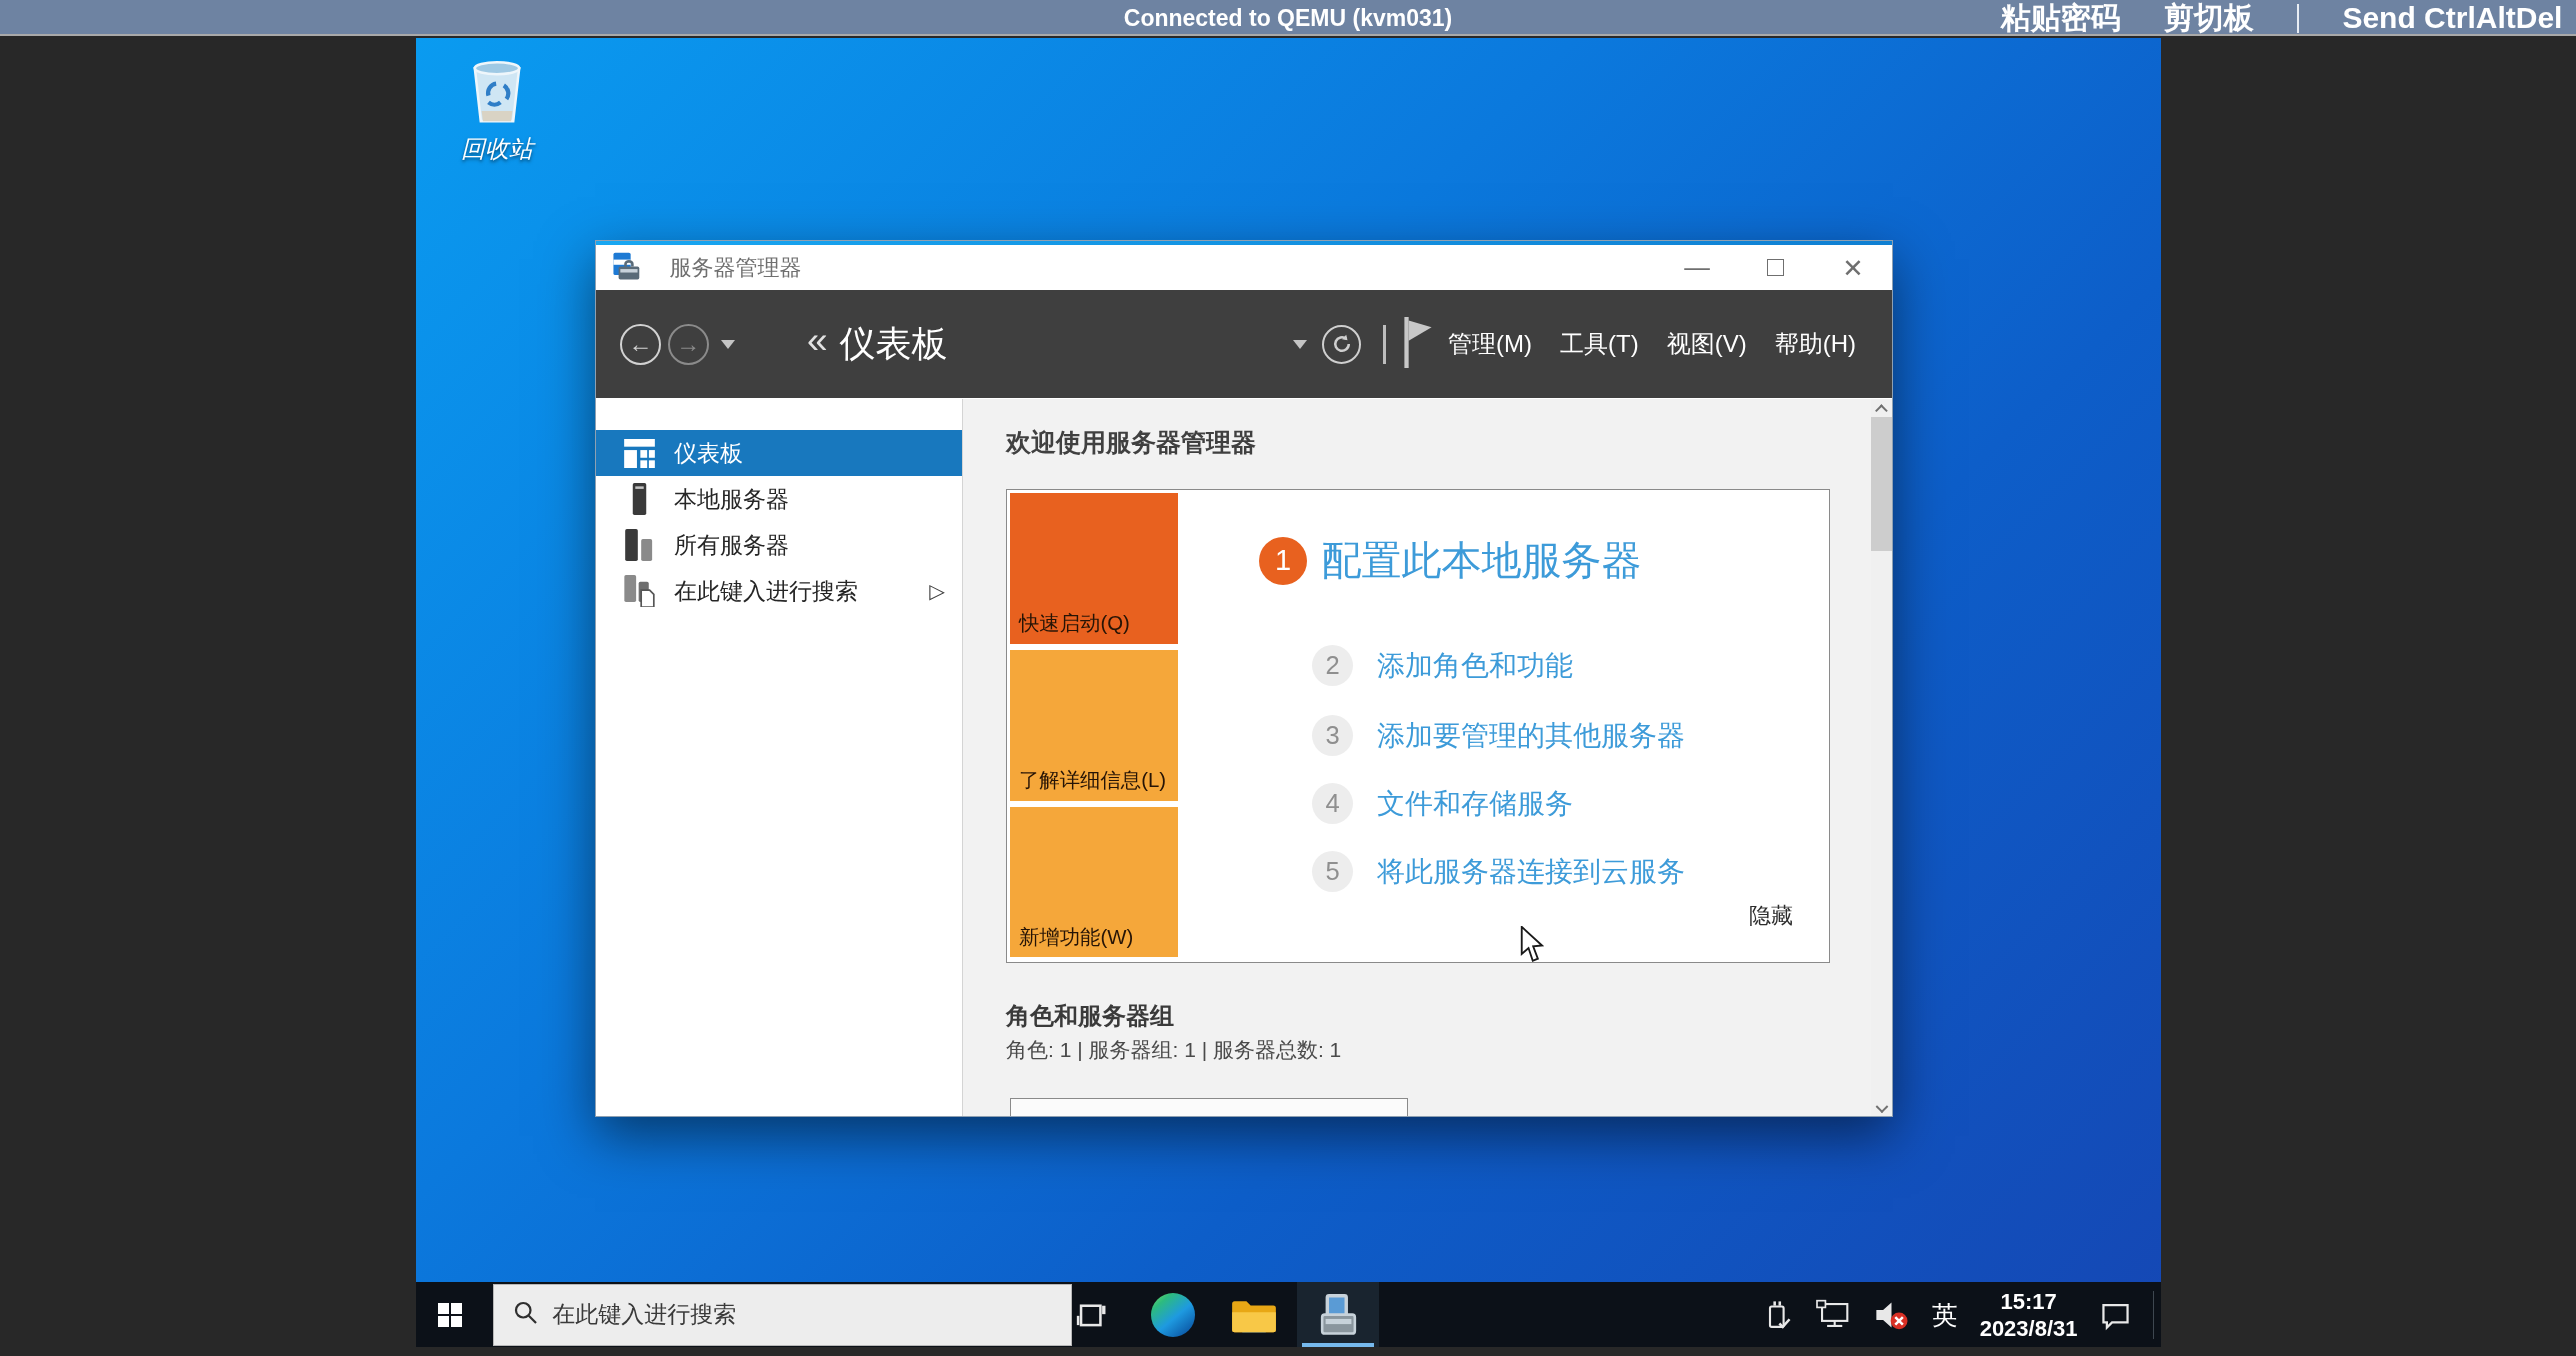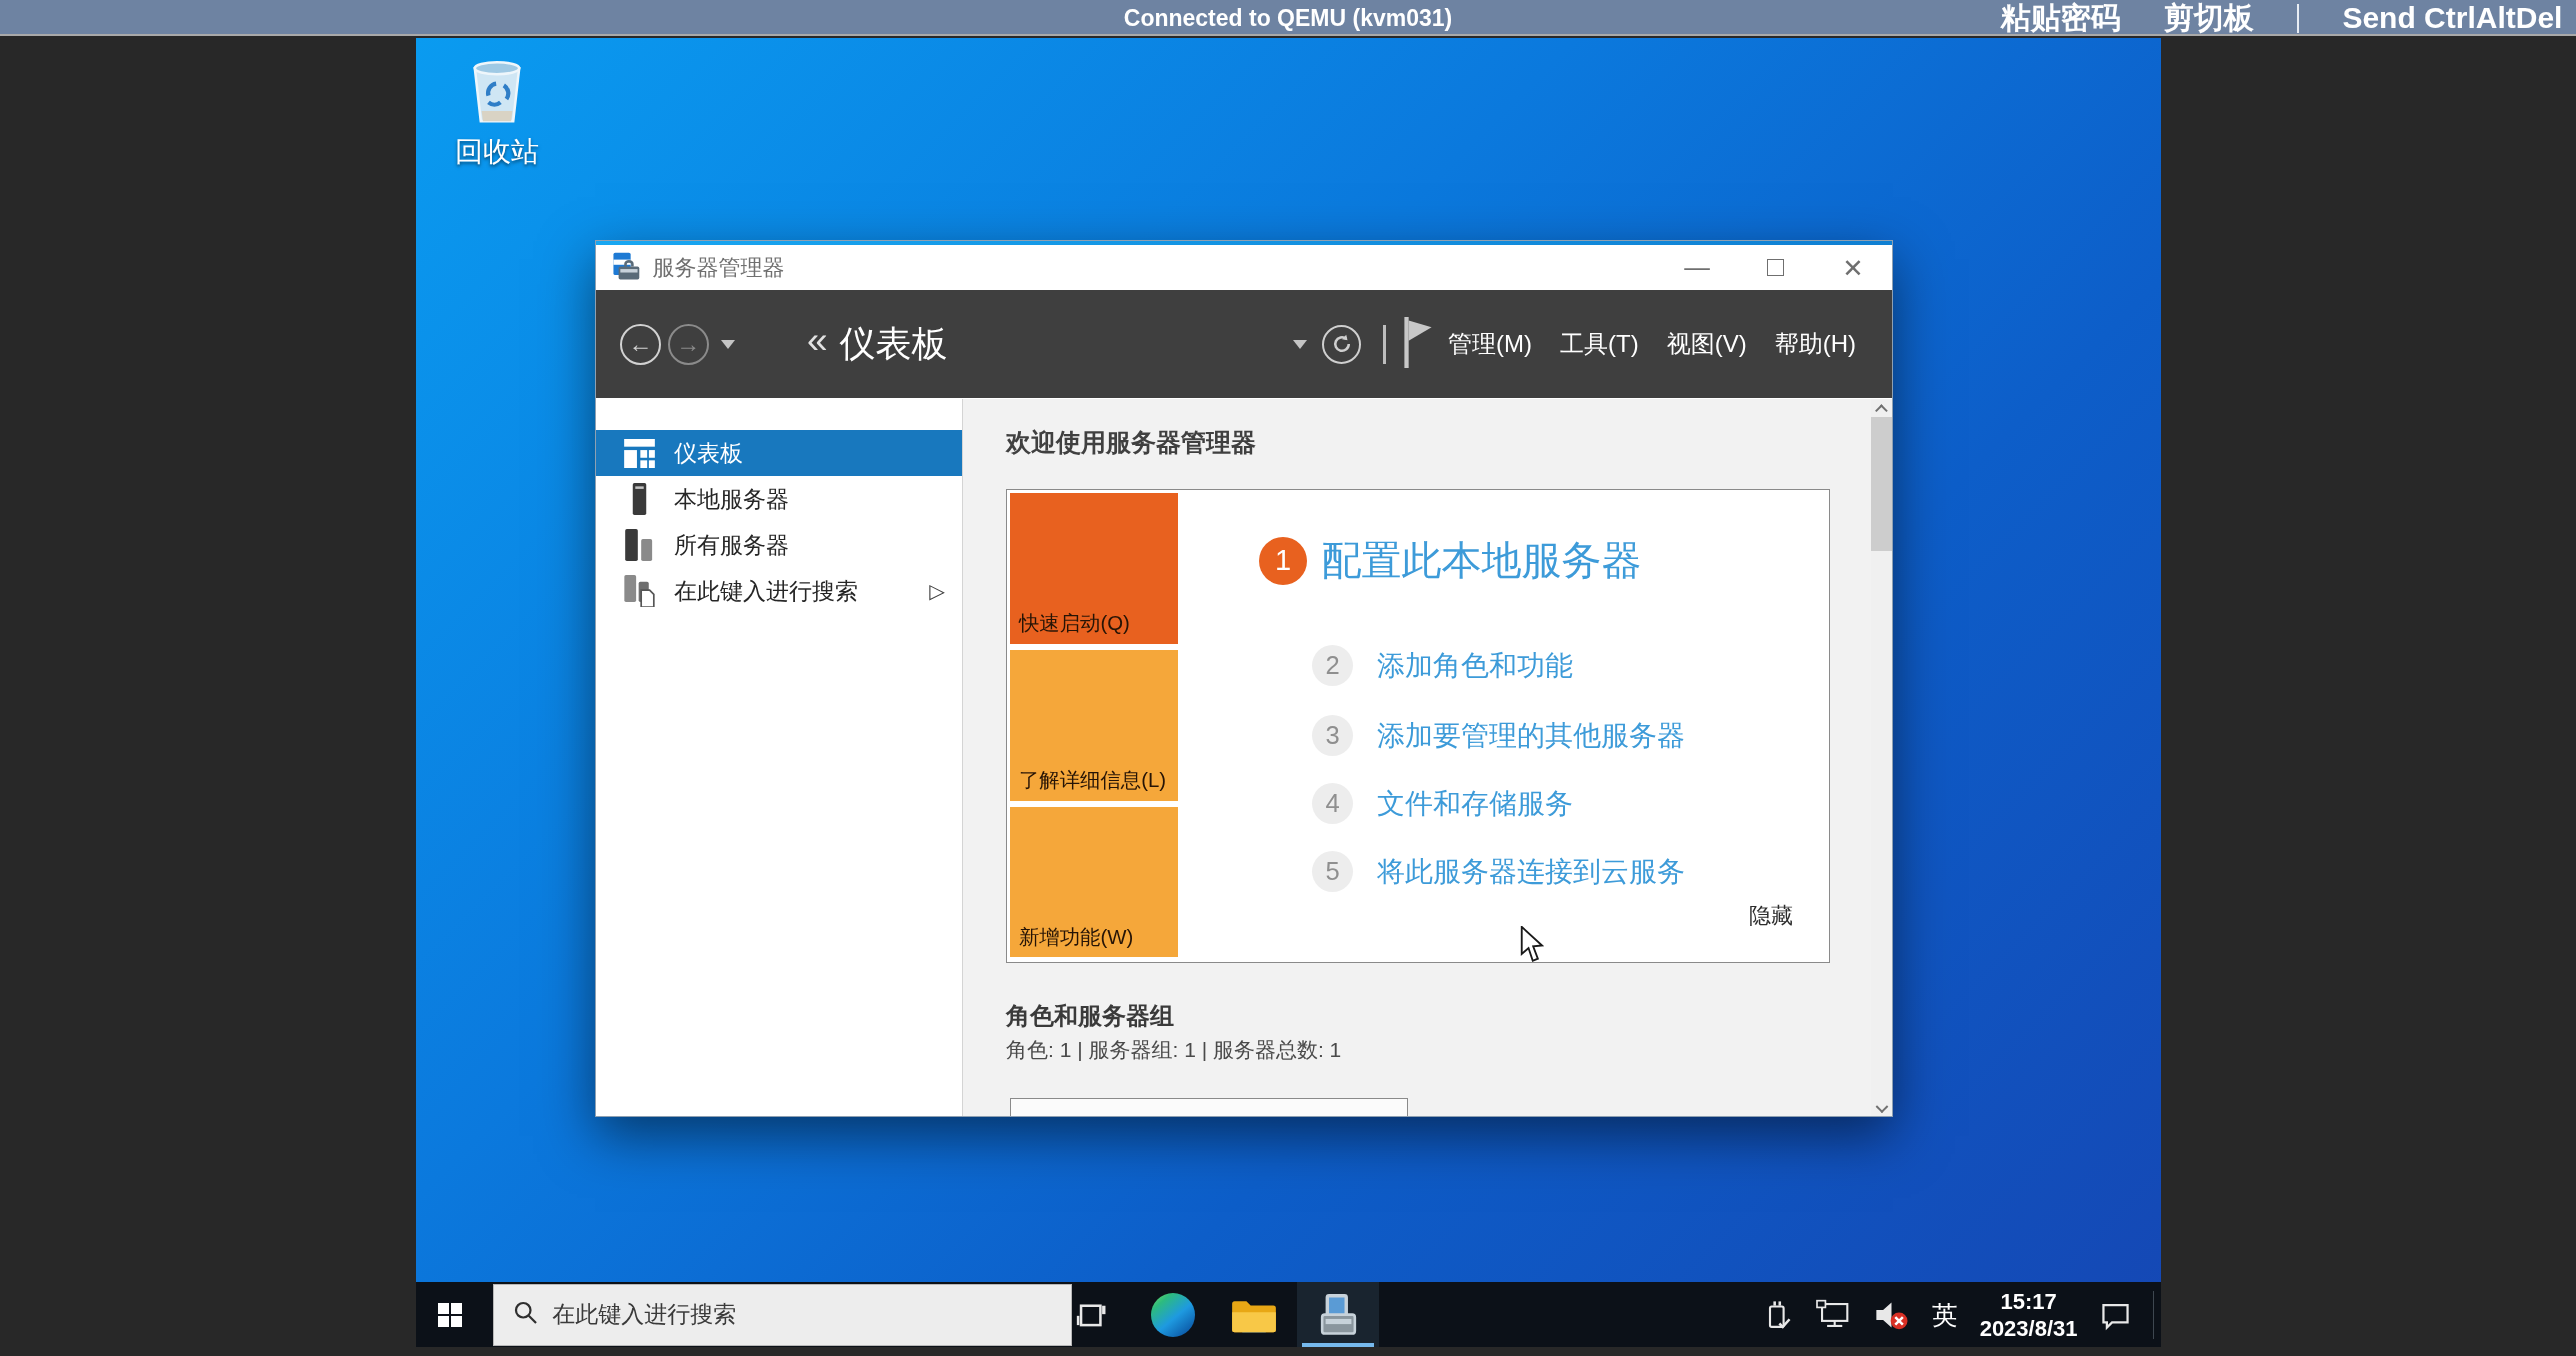--- a/index.html
+++ b/index.html
@@ -17,31 +17,31 @@
   .vnc-divider { width:2.6px; height:29px; background:#e8edf4; }
 
   
   .desktop { position:absolute; left:416px; top:38px; width:1745px; height:1309px;
              background:linear-gradient(135deg,#0a9bf0 0%,#0b79dd 38%,#0d5ec9 65%,#1547b4 100%);
              overflow:hidden; }
 
   
   .recycle { position:absolute; left:25.6px; top:20.4px; width:111px; text-align:center; }
   .recycle svg { display:block; margin:0 auto; }
-  .recycle-label { margin-top:5.1px; color:#fff; font-size:28px; text-shadow:0 1.7px 3.4px rgba(0,0,0,.55); }
+  .recycle-label { margin-top:5.1px; color:#fff; font-size:24px; text-shadow:0 1.7px 3.4px rgba(0,0,0,.55);font-style:italic; }
 
   
   .win { position:absolute; left:179px; top:202px; width:1298px; height:877px;
          background:#fff; border:0.9px solid #8ea0b2; box-shadow:0 19px 51px rgba(0,0,0,.5);
          overflow:hidden; }
   .win-accent { position:absolute; left:0; top:0; width:100%; height:4.3px;
                 background:linear-gradient(90deg,#18a7f2,#0f7fd2); }
   .titlebar { position:absolute; left:0; top:4.3px; width:100%; height:45px; background:#fff;
               display:flex; align-items:center; padding-left:13.6px; }
-  .titlebar-text { margin-left:12px; color:#6f6f6f; font-size:22px; }
+  .titlebar-text { margin-left:29px; color:#6f6f6f; font-size:22px; }
   .win-controls { position:absolute; right:0; top:4.3px; height:45px; display:flex; }
   .wc { width:78px; height:45px; display:flex; align-items:center; justify-content:center;
         color:#6f6f6f; cursor:pointer; }
   .wc-min  { font-size:25.6px; }
   .wc-max span { display:block; width:17px; height:17px; border:1.7px solid #6f6f6f; }
   .wc-close { font-size:25.6px; }
 
   
   .navbar { position:absolute; left:0; top:49px; width:100%; height:108px; background:#3f3f3f; }
   .nav-left { position:absolute; left:24px; top:0; height:108px; display:flex; align-items:center; gap:6.8px; }

